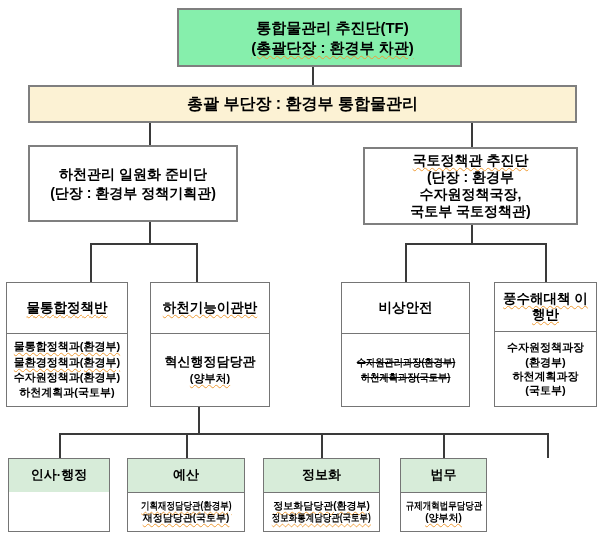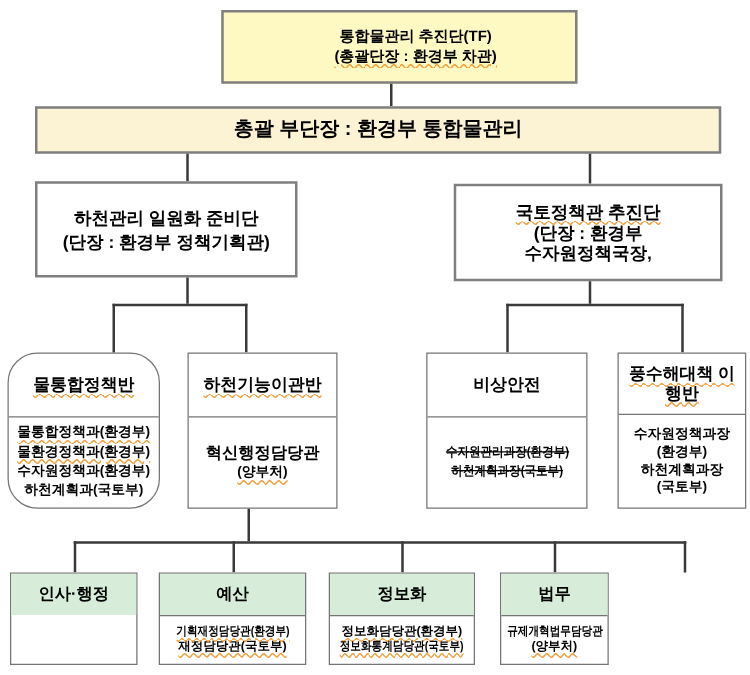--- a/index.html
+++ b/index.html
@@ -21,21 +21,21 @@
     border: 2px solid #7f7f7f;
     background: #ffffff;
     display: flex;
     flex-direction: column;
     align-items: center;
     justify-content: center;
     text-align: center;
     line-height: 1.3;
   }
   .box.thin { border-width: 1.5px; border-color: #757575; }
-  .lvl1 { background: #fef9c3; font-size: 12px; padding-left: 26px; }
+  .lvl1 { background: #86efac; font-size: 15px; padding-left: 26px; }
   .lvl2 { background: #fcf2d4; font-size: 16px; }
   .lvl3 { font-size: 14px; }
   .team, .support {
     justify-content: flex-start;
   }
   .team-header {
     width: 100%;
     display: flex; align-items: center; justify-content: center;
     font-size: 13.5px; line-height: 1.15;
     flex: 0 0 auto;
@@ -86,33 +86,34 @@
 
   <div class="box lvl3" style="left:28px; top:145px; width:210px; height:77px;">
     <div>하천관리 일원화 준비단</div>
     <div>(단장 : 환경부 정책기획관)</div>
   </div>
 
   <div class="box lvl3" style="left:363px; top:147px; width:215px; height:78px; line-height:1.2;">
     <div class="sq">국토정책관 추진단</div>
     <div>(단장 : 환경부</div>
     <div>수자원정책국장,</div>
+    <div>국토부 국토정책관)</div>
   </div>
 
   <div class="vline" style="left:149px; top:222px; height:21px;"></div>
   <div class="hline" style="left:90px; top:243px; width:108px;"></div>
   <div class="vline" style="left:90px; top:243px; height:39px;"></div>
   <div class="vline" style="left:196px; top:243px; height:39px;"></div>
 
   <div class="vline" style="left:471px; top:225px; height:18px;"></div>
   <div class="hline" style="left:405px; top:243px; width:142px;"></div>
   <div class="vline" style="left:405px; top:243px; height:39px;"></div>
   <div class="vline" style="left:545px; top:243px; height:39px;"></div>
 
-  <div class="box thin team" style="left:6px; top:282px; width:122px; height:125px;border-radius:24px;">
+  <div class="box thin team" style="left:6px; top:282px; width:122px; height:125px;">
     <div class="team-header" style="height:50px;">
       <span class="sq">물통합정책반</span>
     </div>
     <div class="team-body fs11">
       <div class="member sq">물통합정책과(환경부)</div>
       <div class="member sq">물환경정책과(환경부)</div>
       <div class="member">수자원정책과(환경부)</div>
       <div class="member">하천계획과(국토부)</div>
     </div>
   </div>

